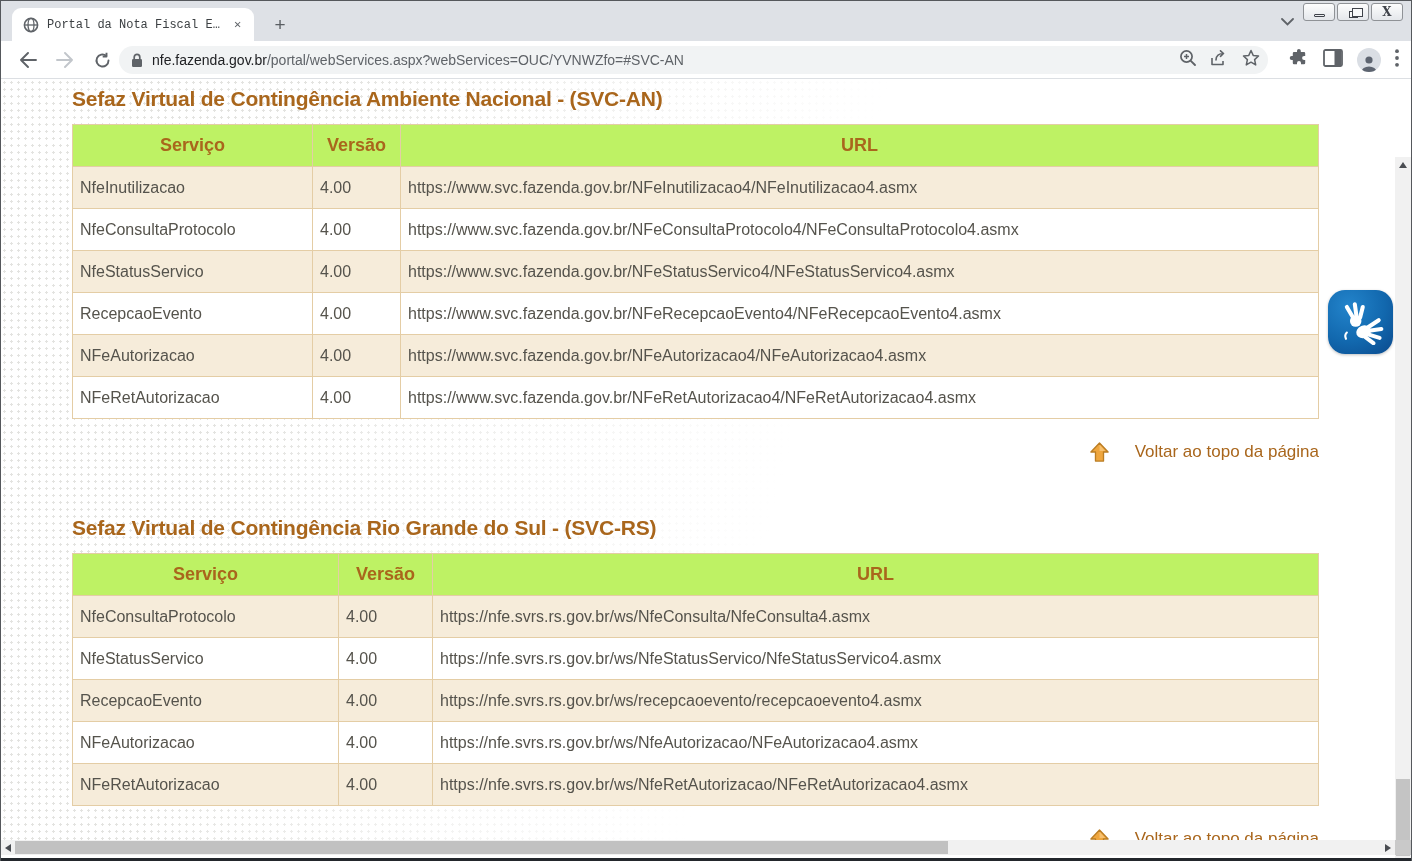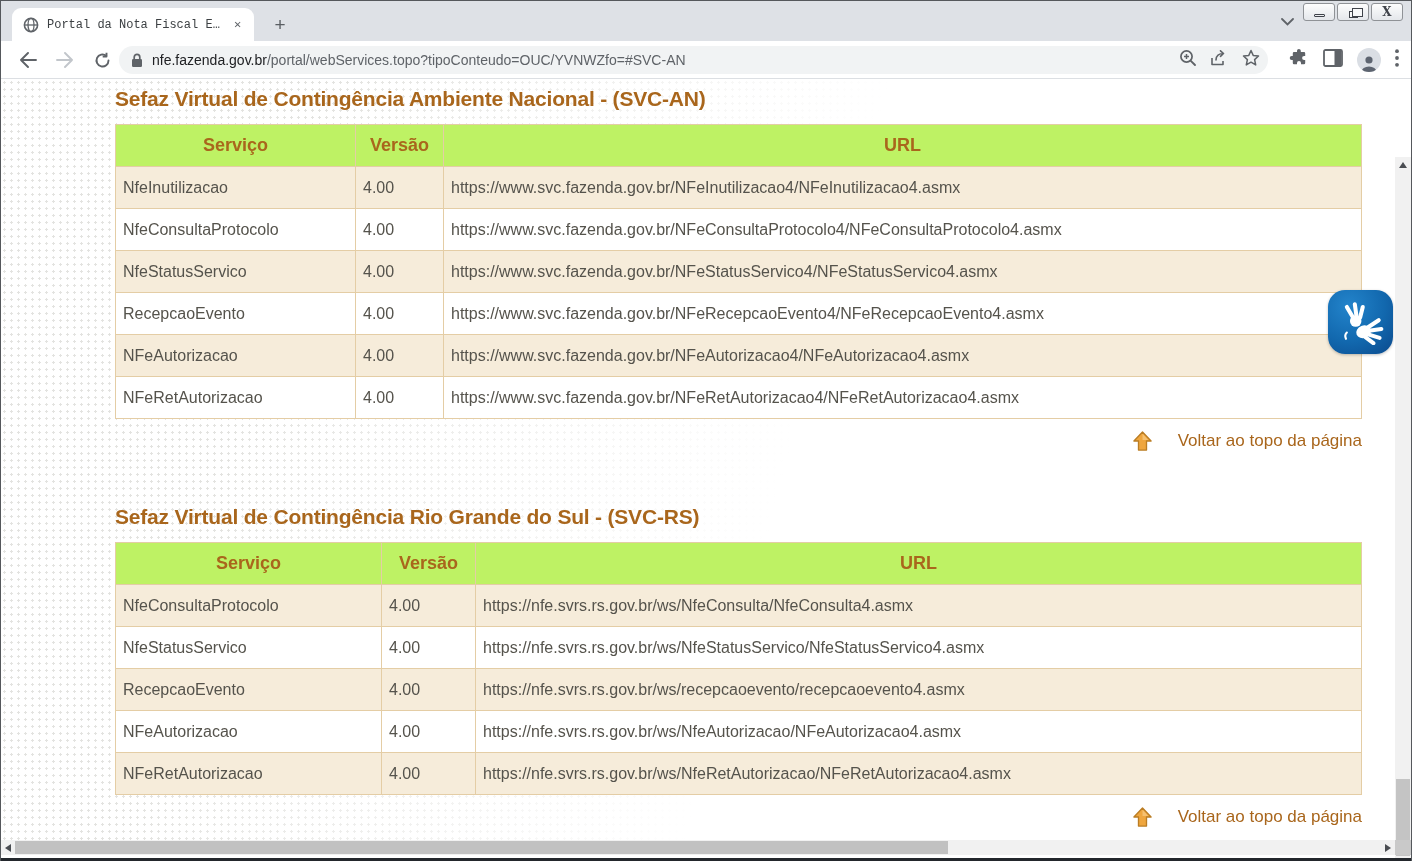--- a/index.html
+++ b/index.html
@@ -52,34 +52,34 @@
   .avatar-circle{ width:24px; height:24px; border-radius:50%; background:#dadee4; display:flex; align-items:flex-end; justify-content:center; overflow:hidden;}
 
   
   .content { position:relative; height:779px; background:#fff; overflow:hidden; }
   .dots { position:absolute; inset:0; z-index:0;
     background-image: radial-gradient(#e3e3e0 1.3px, transparent 1.4px);
     background-size:7px 7px; }
   .dots-fade { position:absolute; inset:0; z-index:0;
     background: linear-gradient(105deg, rgba(255,255,255,0) 20%, #ffffff 55%); }
 
-  .page { position:relative; z-index:1; padding:8px 0 0 114px; width:1396px; }
+  .page { position:relative; z-index:1; padding:8px 0 0 71px; width:1396px; }
   .section { width:1247px; }
   .section h2 { font-size:21px; font-weight:bold; color:#a9661c; margin:0 0 13px 0; letter-spacing:-0.2px;}
   .section + .section { margin-top:49px; }
 
   table.svc { border-collapse:collapse; width:1247px; background:#fff; }
   table.svc, table.svc th, table.svc td { border:1px solid #e4cda5; }
   table.svc th { height:42px; font-size:18px; font-weight:bold; color:#a9661c; text-align:center; background:#bef264; }
   table.svc td { height:42px; font-size:16px; color:#55534c; text-align:left; padding:0 6px 0 7px; white-space:nowrap; }
   table.svc tr.beige td { background:#f6ecda; }
   .sec0 .col0 { width:240px; } .sec0 .col1 { width:88px; }
   .sec1 .col0 { width:266px; } .sec1 .col1 { width:94px; }
 
-  .backtotop { width:1247px; display:flex; justify-content:flex-end; align-items:center; margin-top:7px; height:30px; }
+  .backtotop { width:1247px; display:flex; justify-content:flex-end; align-items:center; margin-top:18px; height:30px; }
   .backtotop .arrow { margin-right:25px; display:block; }
   .backtotop a { font-size:17px; color:#a9661c; text-decoration:none; cursor:pointer; }
 
   
   .libras { position:absolute; left:1327px; top:211px; width:65px; height:64px; border-radius:17px; z-index:5;
     background: radial-gradient(circle at 32% 25%, #2384cb 0%, #1268ae 55%, #0b4a8d 100%);
     box-shadow: 0 1px 3px rgba(0,0,0,.25); display:flex; align-items:center; justify-content:center; }
 
   
   .vscroll { position:absolute; right:0; top:78px; width:16px; height:765px; background:#f1f1f1; z-index:30; }
@@ -145,21 +145,21 @@
             <path d="M14.5 8.5 A6 6 0 1 1 12.2 3.8" fill="none" stroke="#5f6368" stroke-width="1.9" stroke-linecap="round"></path>
             <path d="M12.5 0.8 L12.5 4.6 L8.7 4.6" fill="none" stroke="#5f6368" stroke-width="1.9" stroke-linejoin="round"></path>
           </svg>
       </div>
     </div>
     <div class="omnibox">
       <svg class="lock" width="12" height="15" viewBox="0 0 12 15">
         <rect x="1" y="6" width="10" height="8" rx="1.2" fill="#5f6368"></rect>
         <path d="M3.2 6 V4.2 a2.8 2.8 0 0 1 5.6 0 V6" fill="none" stroke="#5f6368" stroke-width="1.7"></path>
       </svg>
-      <span class="url"><span class="domain">nfe.fazenda.gov.br</span><span class="path">/portal/webServices.topo?tipoConteudo=OUC/YVNWZfo=#SVC-AN</span></span>
+      <span class="url"><span class="domain">nfe.fazenda.gov.br</span><span class="path">/portal/webServices.aspx?webServices=OUC/YVNWZfo=#SVC-AN</span></span>
       <div class="omni-icons">
         <div>
           <svg width="18" height="18" viewBox="0 0 18 18">
               <circle cx="7.5" cy="7.5" r="5.6" fill="none" stroke="#5f6368" stroke-width="1.7"></circle>
               <line x1="11.8" y1="11.8" x2="16" y2="16" stroke="#5f6368" stroke-width="1.9" stroke-linecap="round"></line>
               <line x1="5" y1="7.5" x2="10" y2="7.5" stroke="#5f6368" stroke-width="1.5"></line>
               <line x1="7.5" y1="5" x2="7.5" y2="10" stroke="#5f6368" stroke-width="1.5"></line>
             </svg>
         </div>
         <div>

